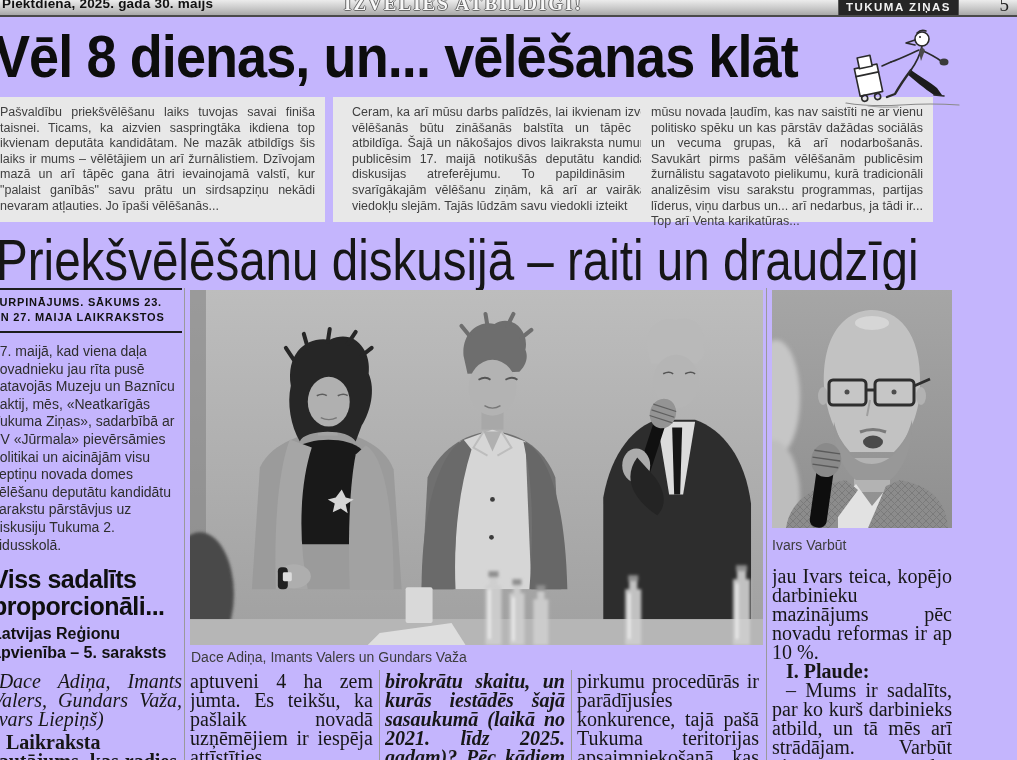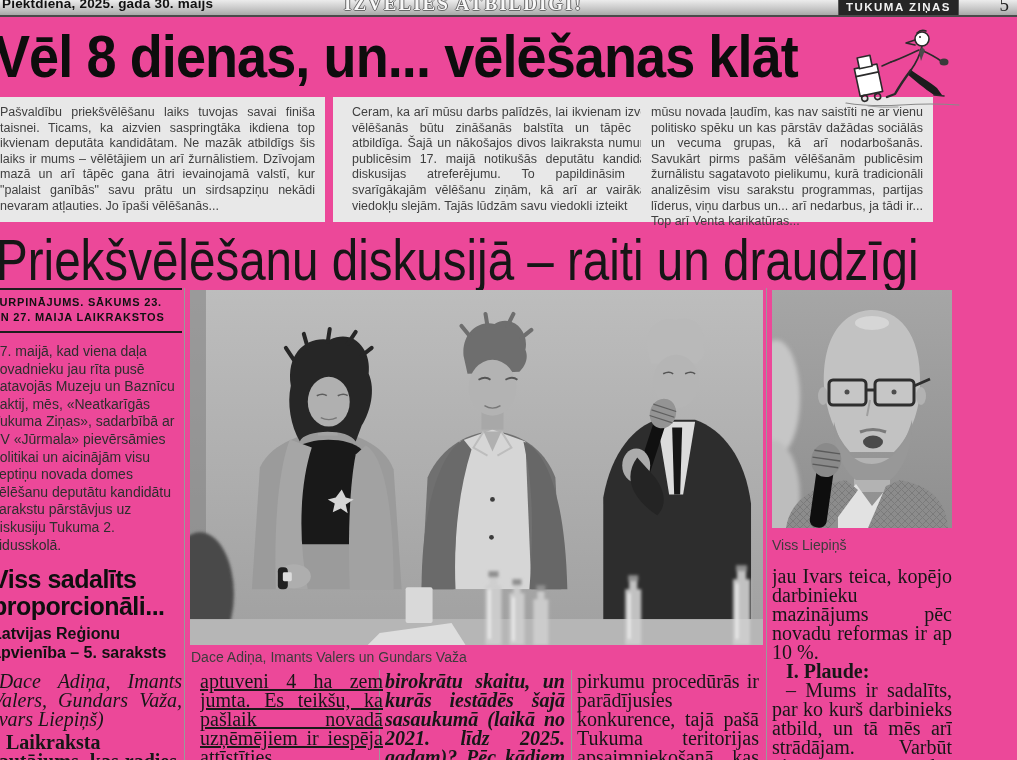--- a/index.html
+++ b/index.html
@@ -1,16 +1,16 @@
 <!DOCTYPE html>
 <html><head>
 <meta charset="utf-8">
 <style>
   html,body{margin:0;padding:0;background:#fff;}
-  .page{position:relative;width:1017px;height:760px;overflow:hidden;background:#ec4899;
+  .page{position:relative;width:1017px;height:760px;overflow:hidden;background:#c4b5fd;
         font-family:"Liberation Sans",sans-serif;color:#1a1a1a;}
 
   
   .topstrip{position:absolute;left:0;top:0;width:1017px;height:15px;overflow:hidden;
             background:linear-gradient(180deg,#ececec 0%,#c9c9c9 55%,#a8a8a8 100%);
             border-bottom:2px solid #4a4a4a;}
   .date{position:absolute;left:2px;top:-4px;font-size:13.5px;font-weight:bold;color:#111;
         letter-spacing:.2px;white-space:nowrap;}
   .slogan{position:absolute;left:344px;top:-7px;font-family:"Liberation Serif",serif;
           font-size:19px;font-weight:bold;letter-spacing:2px;color:#f8f8f8;white-space:nowrap;
@@ -69,21 +69,21 @@
   .cap1{left:191px;top:649px;}
   .cap2{left:772px;top:537px;}
 
   
   .rightcol{position:absolute;left:772px;top:567px;width:180px;height:193px;overflow:hidden;}
   .rightcol p{margin:0;}
   .rightcol .speaker{text-indent:14px;}
 
   
   .botcol{position:absolute;top:672px;height:88px;overflow:hidden;}
-  .botA{left:200px;width:183px;text-decoration:underline;}
+  .botA{left:190px;width:183px;}
   .botB{left:385px;width:180px;}
   .botC{left:577px;width:182px;}
   .botcol p{margin:0;}
   svg{display:block;}
 </style>
 </head>
 <body>
 
 <div class="page">
 
@@ -268,21 +268,21 @@
       <polygon points="66,214 84,194 100,216 118,194 134,214 134,238 66,238" fill="#e2e2e2"></polygon>
       <path d="M14,238 C18,210 42,196 74,190 L86,200 L58,238 Z" fill="url(#check)"></path>
       <path d="M114,196 L128,190 C160,196 174,212 176,238 L96,238 Z" fill="url(#check)"></path>
       <g transform="rotate(8 52 200)">
         <rect x="42" y="174" width="17" height="64" rx="7" fill="#0e0e0e"></rect>
         <ellipse cx="50" cy="170" rx="15" ry="17" fill="#8a8a8a"></ellipse>
         <path d="M37,162 h26 M36,169 h28 M37,176 h26" stroke="#5a5a5a" stroke-width="1.4"></path>
       </g>
     </svg>
   </div>
-  <div class="caption cap2">Viss Liepiņš</div>
+  <div class="caption cap2">Ivars Varbūt</div>
 
   <div class="rightcol">
     <p class="serif">jau Ivars teica, kopējo darbinieku mazinājums pēc novadu reformas ir ap 10 %.</p>
     <p class="speaker">I. Plaude:</p>
     <p class="serif indent">– Mums ir sadalīts, par ko kurš darbinieks atbild, un tā mēs arī strādājam. Varbūt viens otrs nestādās priekšā, cik pēc refor-</p>
   </div>
 
   <div class="botcol botA">
     <p class="serif">aptuveni 4 ha zem jumta. Es teikšu, ka pašlaik novadā uzņēmējiem ir iespēja attīstīties.</p>
     <p class="question indent">– Bet ko tieši jūs darāt, lai piesaistītu investīcijas?</p>

